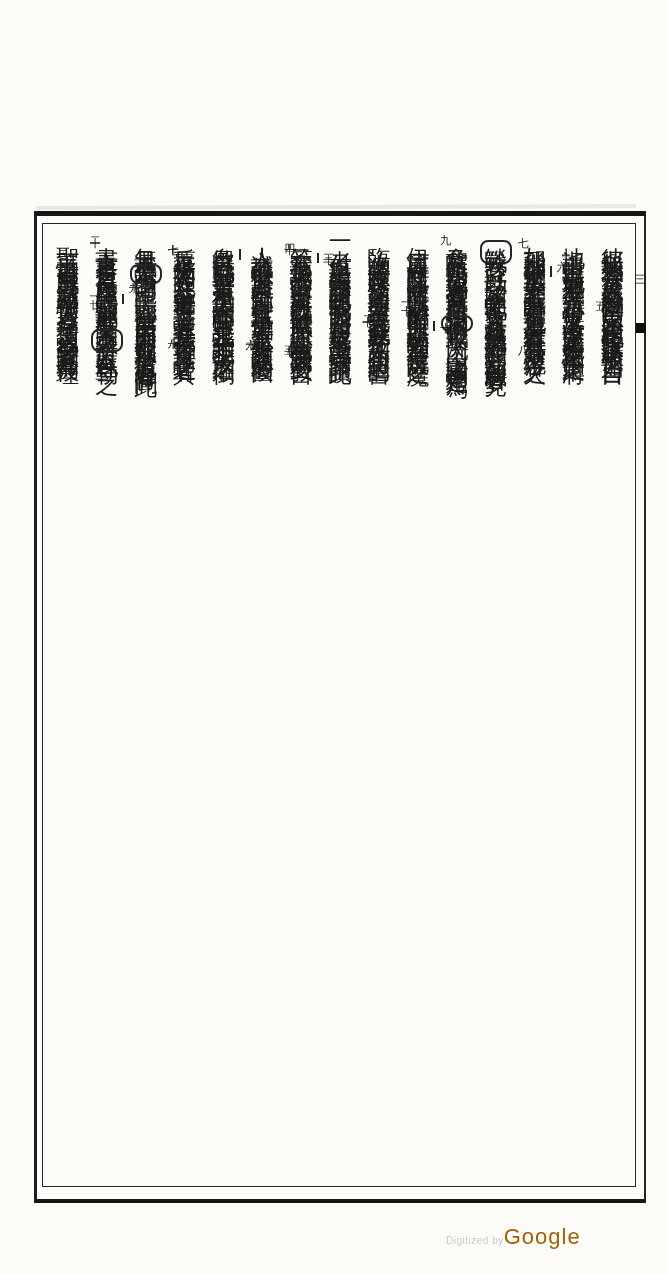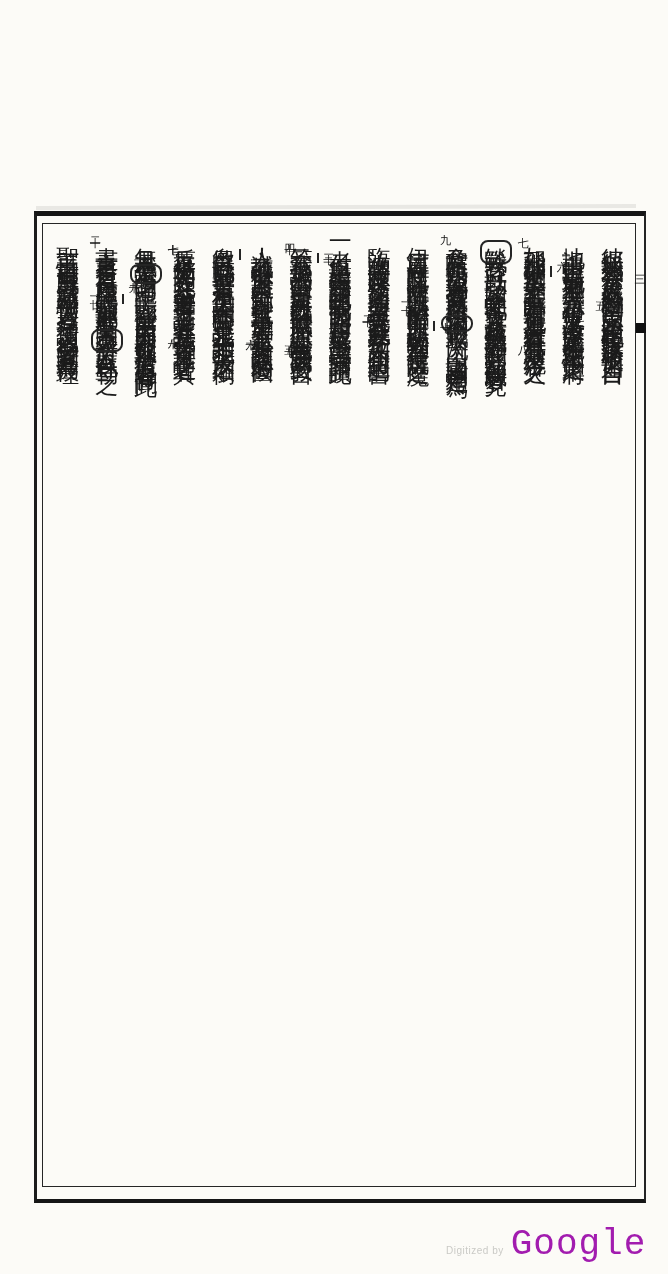--- a/index.html
+++ b/index.html
@@ -56,30 +56,30 @@
     border-radius:8px;
     padding:3px 1px;
     margin:1px 0;
   }
   .pname{
     border-right:2px solid #252525;
     padding-right:2px;
   }
   .wm{
     position:absolute;left:446px;top:1224px;
-    display:flex;align-items:baseline;gap:7px;
+    display:flex;align-items:baseline;
     user-select:none;
   }
   .wm-prefix{
     font-family:"Liberation Sans","DejaVu Sans",sans-serif;
     font-size:10px;color:#cacac6;letter-spacing:.5px;
   }
   .wm-brand{
-    font-family:Liberation Mono, monospace;
-    font-size:36px;color:#a21caf;letter-spacing:1px;
+    font-family:Liberation Sans, sans-serif;
+    font-size:22px;color:#a16207;letter-spacing:1px;
   }
   .smudge-top{
     position:absolute;left:36px;top:205px;width:600px;height:4px;
     background:#111;opacity:.08;transform:rotate(-.2deg);
   }
 </style>
 </head>
 <body>
 
 <div class="paper"></div>

